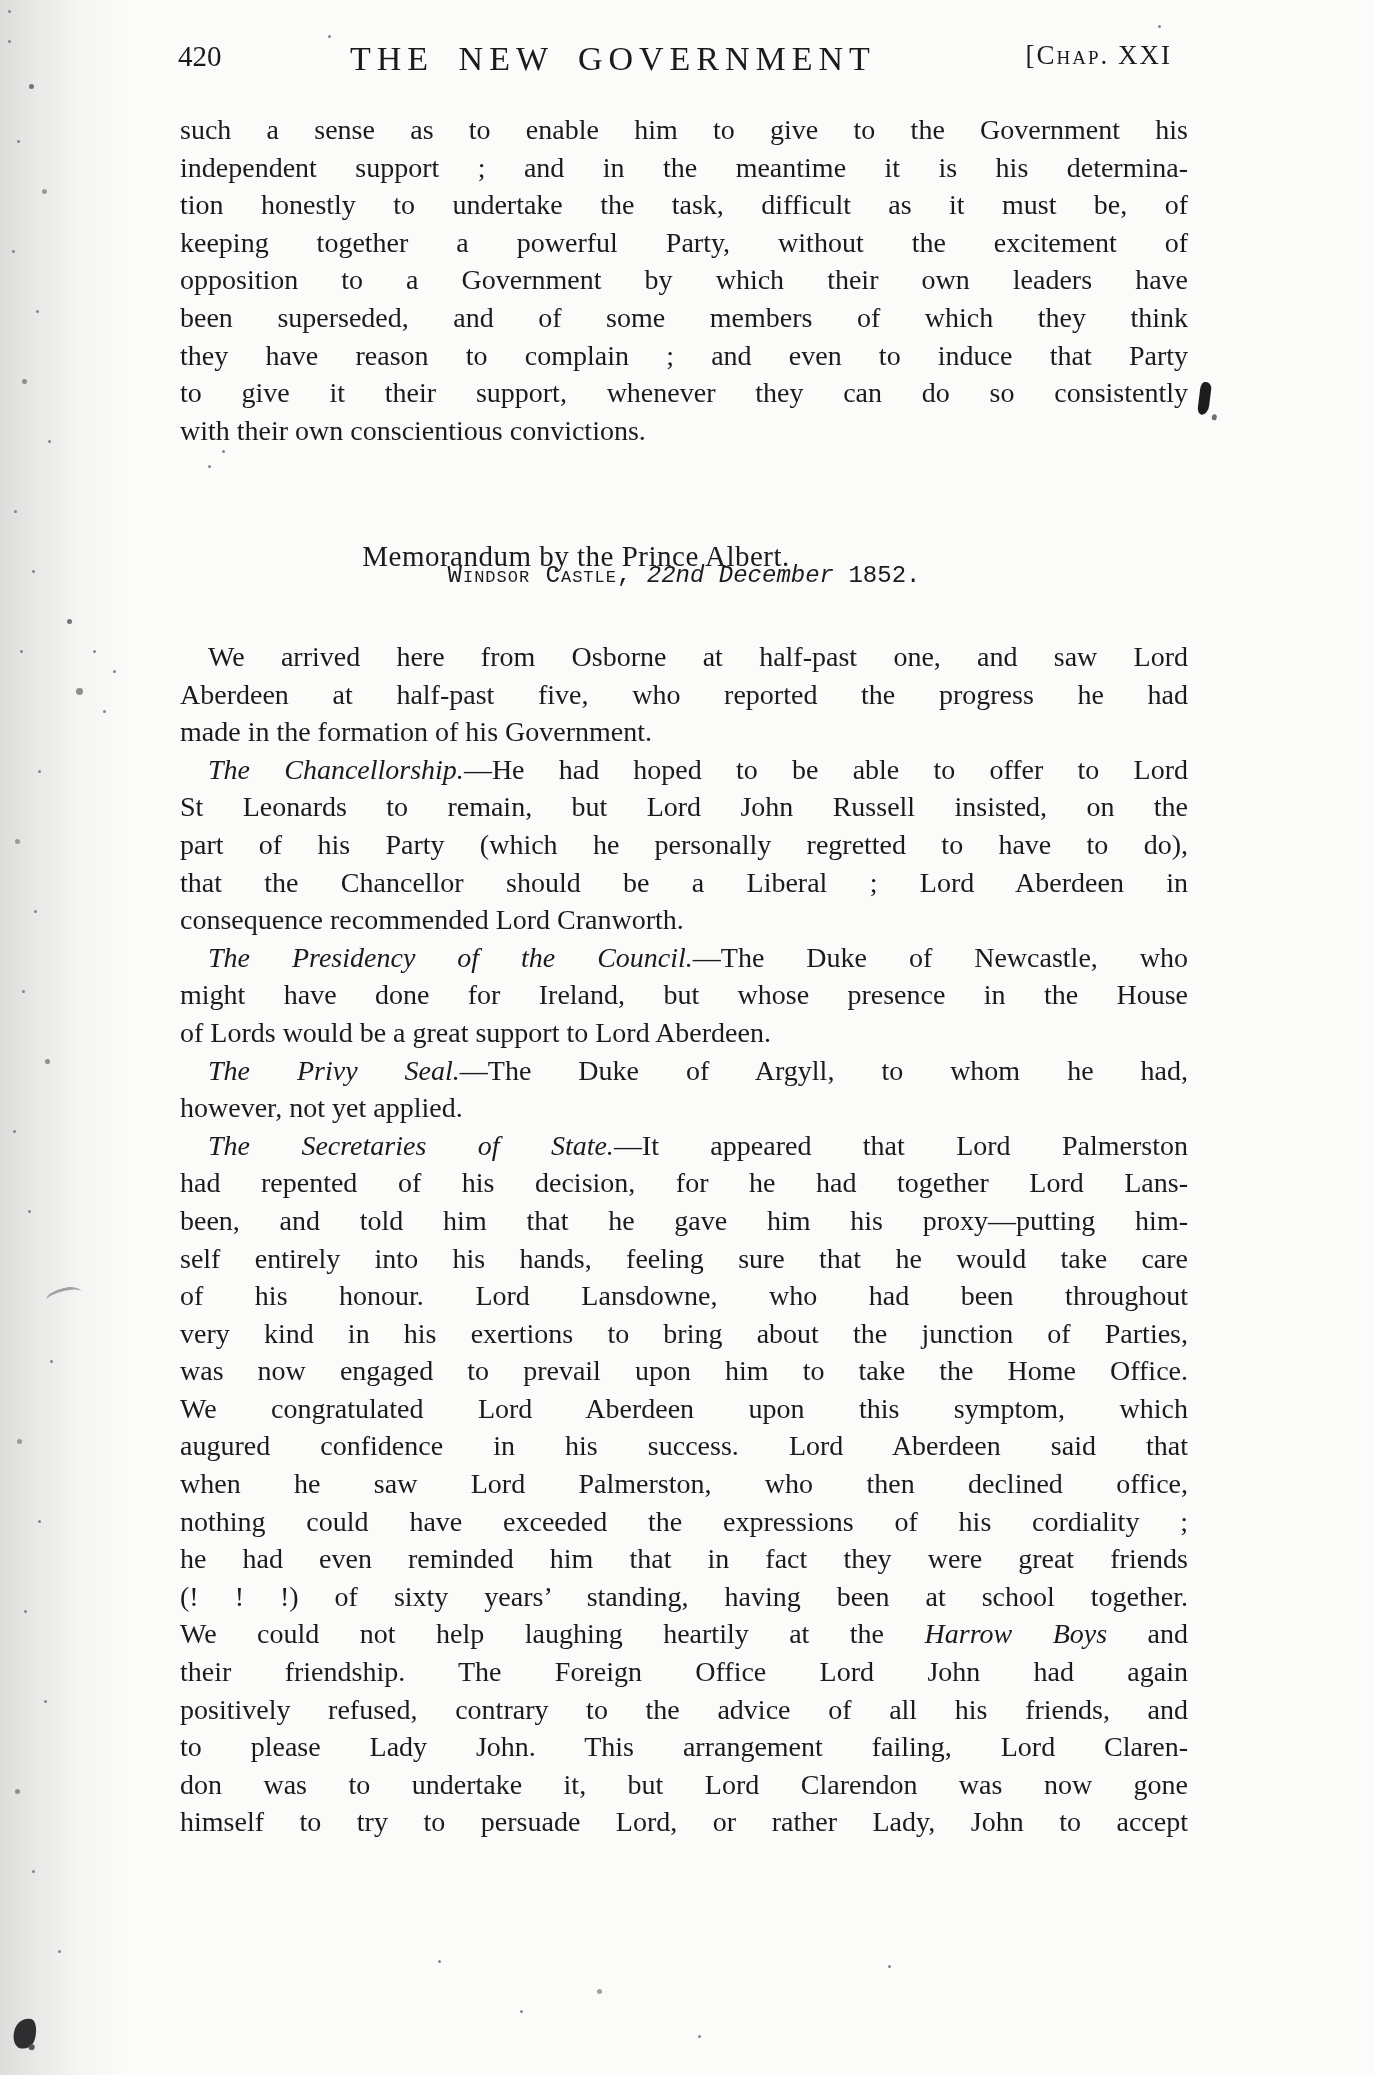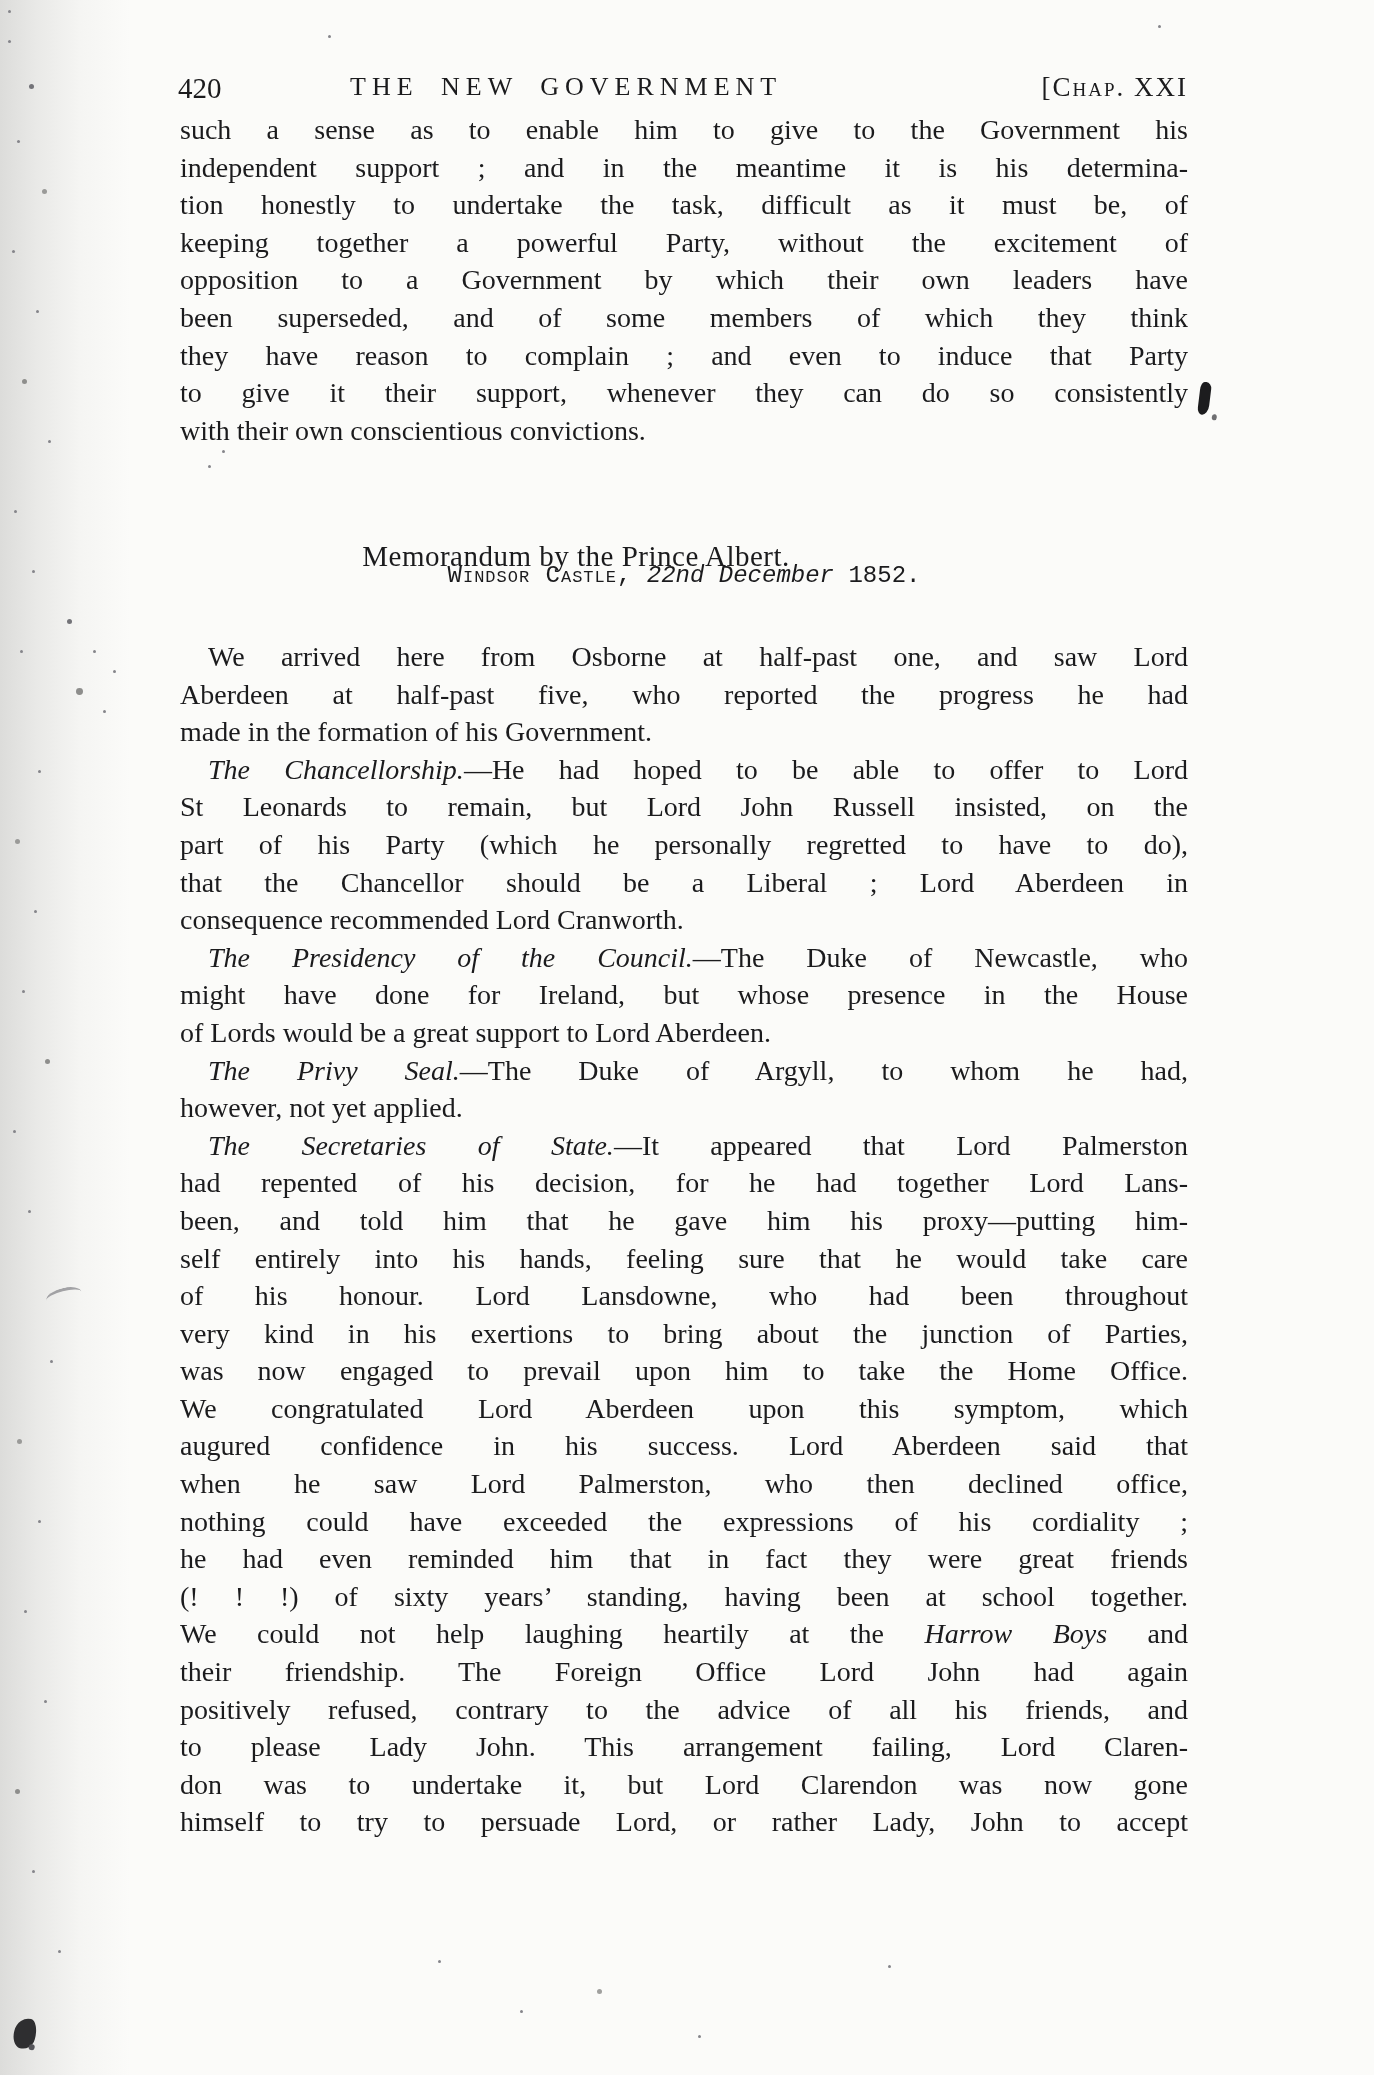--- a/index.html
+++ b/index.html
@@ -16,23 +16,23 @@
            4px 240px, 28px 300px, 15px 370px 0 1px #8e8e8c, 40px 430px,
            6px 500px, 24px 560px, 60px 610px 0 1px #737378, 85px 640px,
            105px 660px, 70px 680px 0 2px #8e8e8c, 95px 700px, 12px 640px,
            30px 760px, 8px 830px 0 1px #9a9a98, 26px 900px, 14px 980px,
            38px 1050px 0 1px #8e8e8c, 5px 1120px, 20px 1200px, 42px 1350px,
            10px 1430px 0 1px #9a9a98, 30px 1510px, 16px 1600px, 36px 1690px,
            8px 1780px 0 1px #8e8e8c, 24px 1860px, 50px 1940px,
            430px 1950px, 590px 1980px 0 1px #a0a09e, 512px 2000px, 880px 1955px,
            690px 2025px, 320px 25px, 1150px 15px, 214px 440px, 200px 455px;}
   
-  .header{position:absolute;top:40px;left:0;right:0;height:42px;margin-top:32px;}
+  .header{position:absolute;top:40px;left:0;right:16px;height:42px;}
   .pagenum{position:absolute;left:178px;font-size:29px;}
-  .runtitle{position:absolute;left:350px;font-size:26px;letter-spacing:6px;word-spacing:10px;}
+  .runtitle{position:absolute;left:350px;font-size:34px;letter-spacing:6px;word-spacing:10px;}
   .chap{position:absolute;right:186px;font-size:27px;font-variant:small-caps;letter-spacing:2px;}
   
   .content{position:absolute;left:180px;width:1008px;font-size:28px;}
   .pfirst{top:111px;}
   .heading{position:absolute;left:180px;width:792px;top:540px;text-align:center;
            font-size:29px;letter-spacing:.5px;}
   .dateline{top:562px;text-align:center;font-size:24px;font-family:Liberation Mono, monospace;}
   .memo{top:638px;}
   .line{position:relative;height:37.6px;line-height:37.6px;}
   .just{text-align:justify;text-align-last:justify;-moz-text-align-last:justify;}

